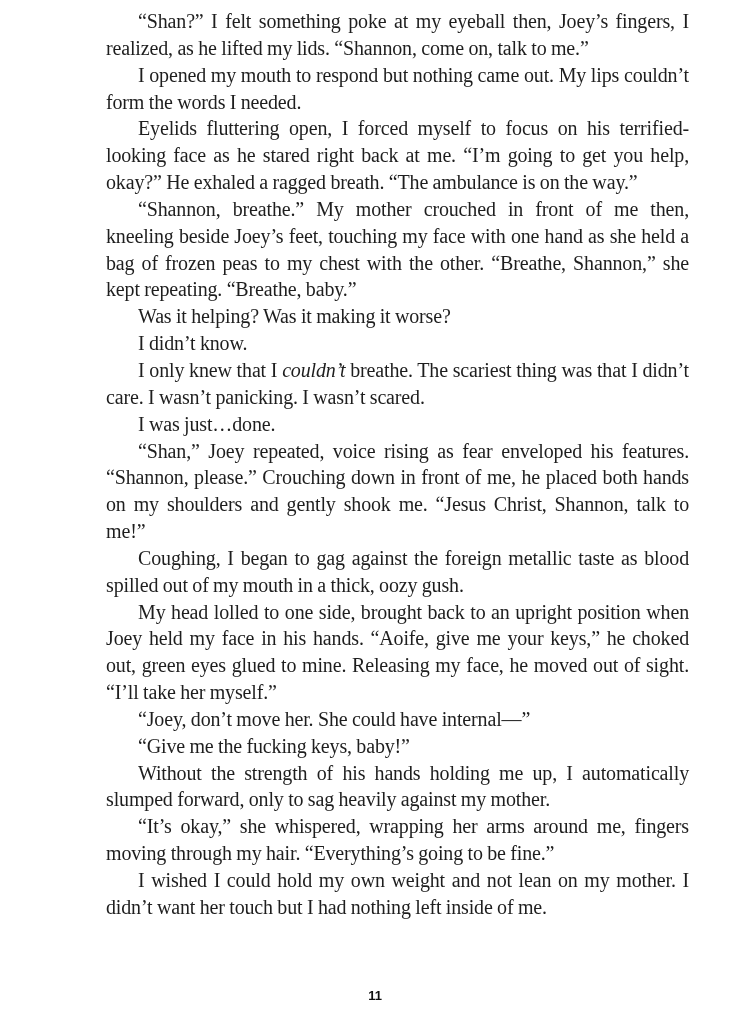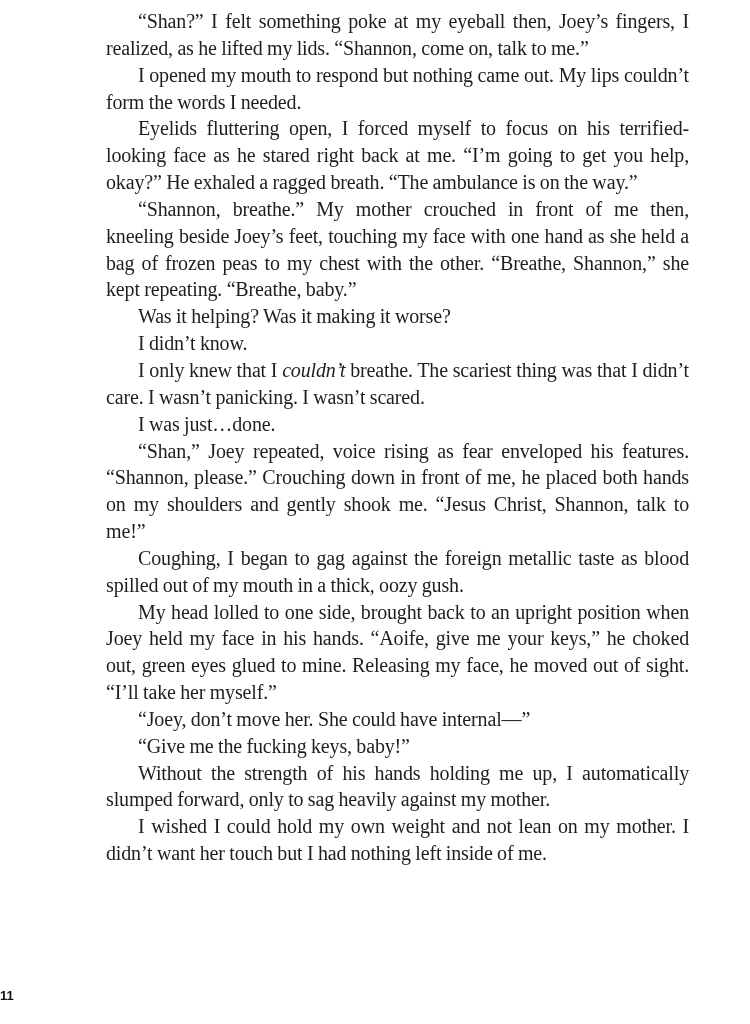--- a/index.html
+++ b/index.html
@@ -32,21 +32,21 @@
       text-align-last: left;
     }
     .para span.em {
       font-style: italic;
     }
     .page-number {
       position: absolute;
       left: 0;
       width: 750px;
       top: 988px;
-      text-align: left;
+      text-align: center;
       font-family: "Liberation Sans", "DejaVu Sans", sans-serif;
       font-weight: bold;
       font-size: 13px;
       color: #111111;
     }
   </style>
 </head>
 <body>
 
 <div class="page-body">
@@ -57,16 +57,17 @@
   <p class="para">Was it helping? Was it making it worse?</p>
   <p class="para">I didn’t know.</p>
   <p class="para"><span>I only knew that I </span><span class="em">couldn’t</span><span> breathe. The scariest thing was that I didn’t care. I wasn’t panicking. I wasn’t scared.</span></p>
   <p class="para">I was just…done.</p>
   <p class="para">“Shan,” Joey repeated, voice rising as fear enveloped his features. “Shannon, please.” Crouching down in front of me, he placed both hands on my shoulders and gently shook me. “Jesus Christ, Shannon, talk to me!”</p>
   <p class="para">Coughing, I began to gag against the foreign metallic taste as blood spilled out of my mouth in a thick, oozy gush.</p>
   <p class="para">My head lolled to one side, brought back to an upright position when Joey held my face in his hands. “Aoife, give me your keys,” he choked out, green eyes glued to mine. Releasing my face, he moved out of sight. “I’ll take her myself.”</p>
   <p class="para">“Joey, don’t move her. She could have internal—”</p>
   <p class="para">“Give me the fucking keys, baby!”</p>
   <p class="para">Without the strength of his hands holding me up, I automatically slumped forward, only to sag heavily against my mother.</p>
+  <p class="para">“It’s okay,” she whispered, wrapping her arms around me, fingers moving through my hair. “Everything’s going to be fine.”</p>
   <p class="para">I wished I could hold my own weight and not lean on my mother. I didn’t want her touch but I had nothing left inside of me.</p>
 </div>
 
 <div class="page-number">11</div>
 
 </body></html>

